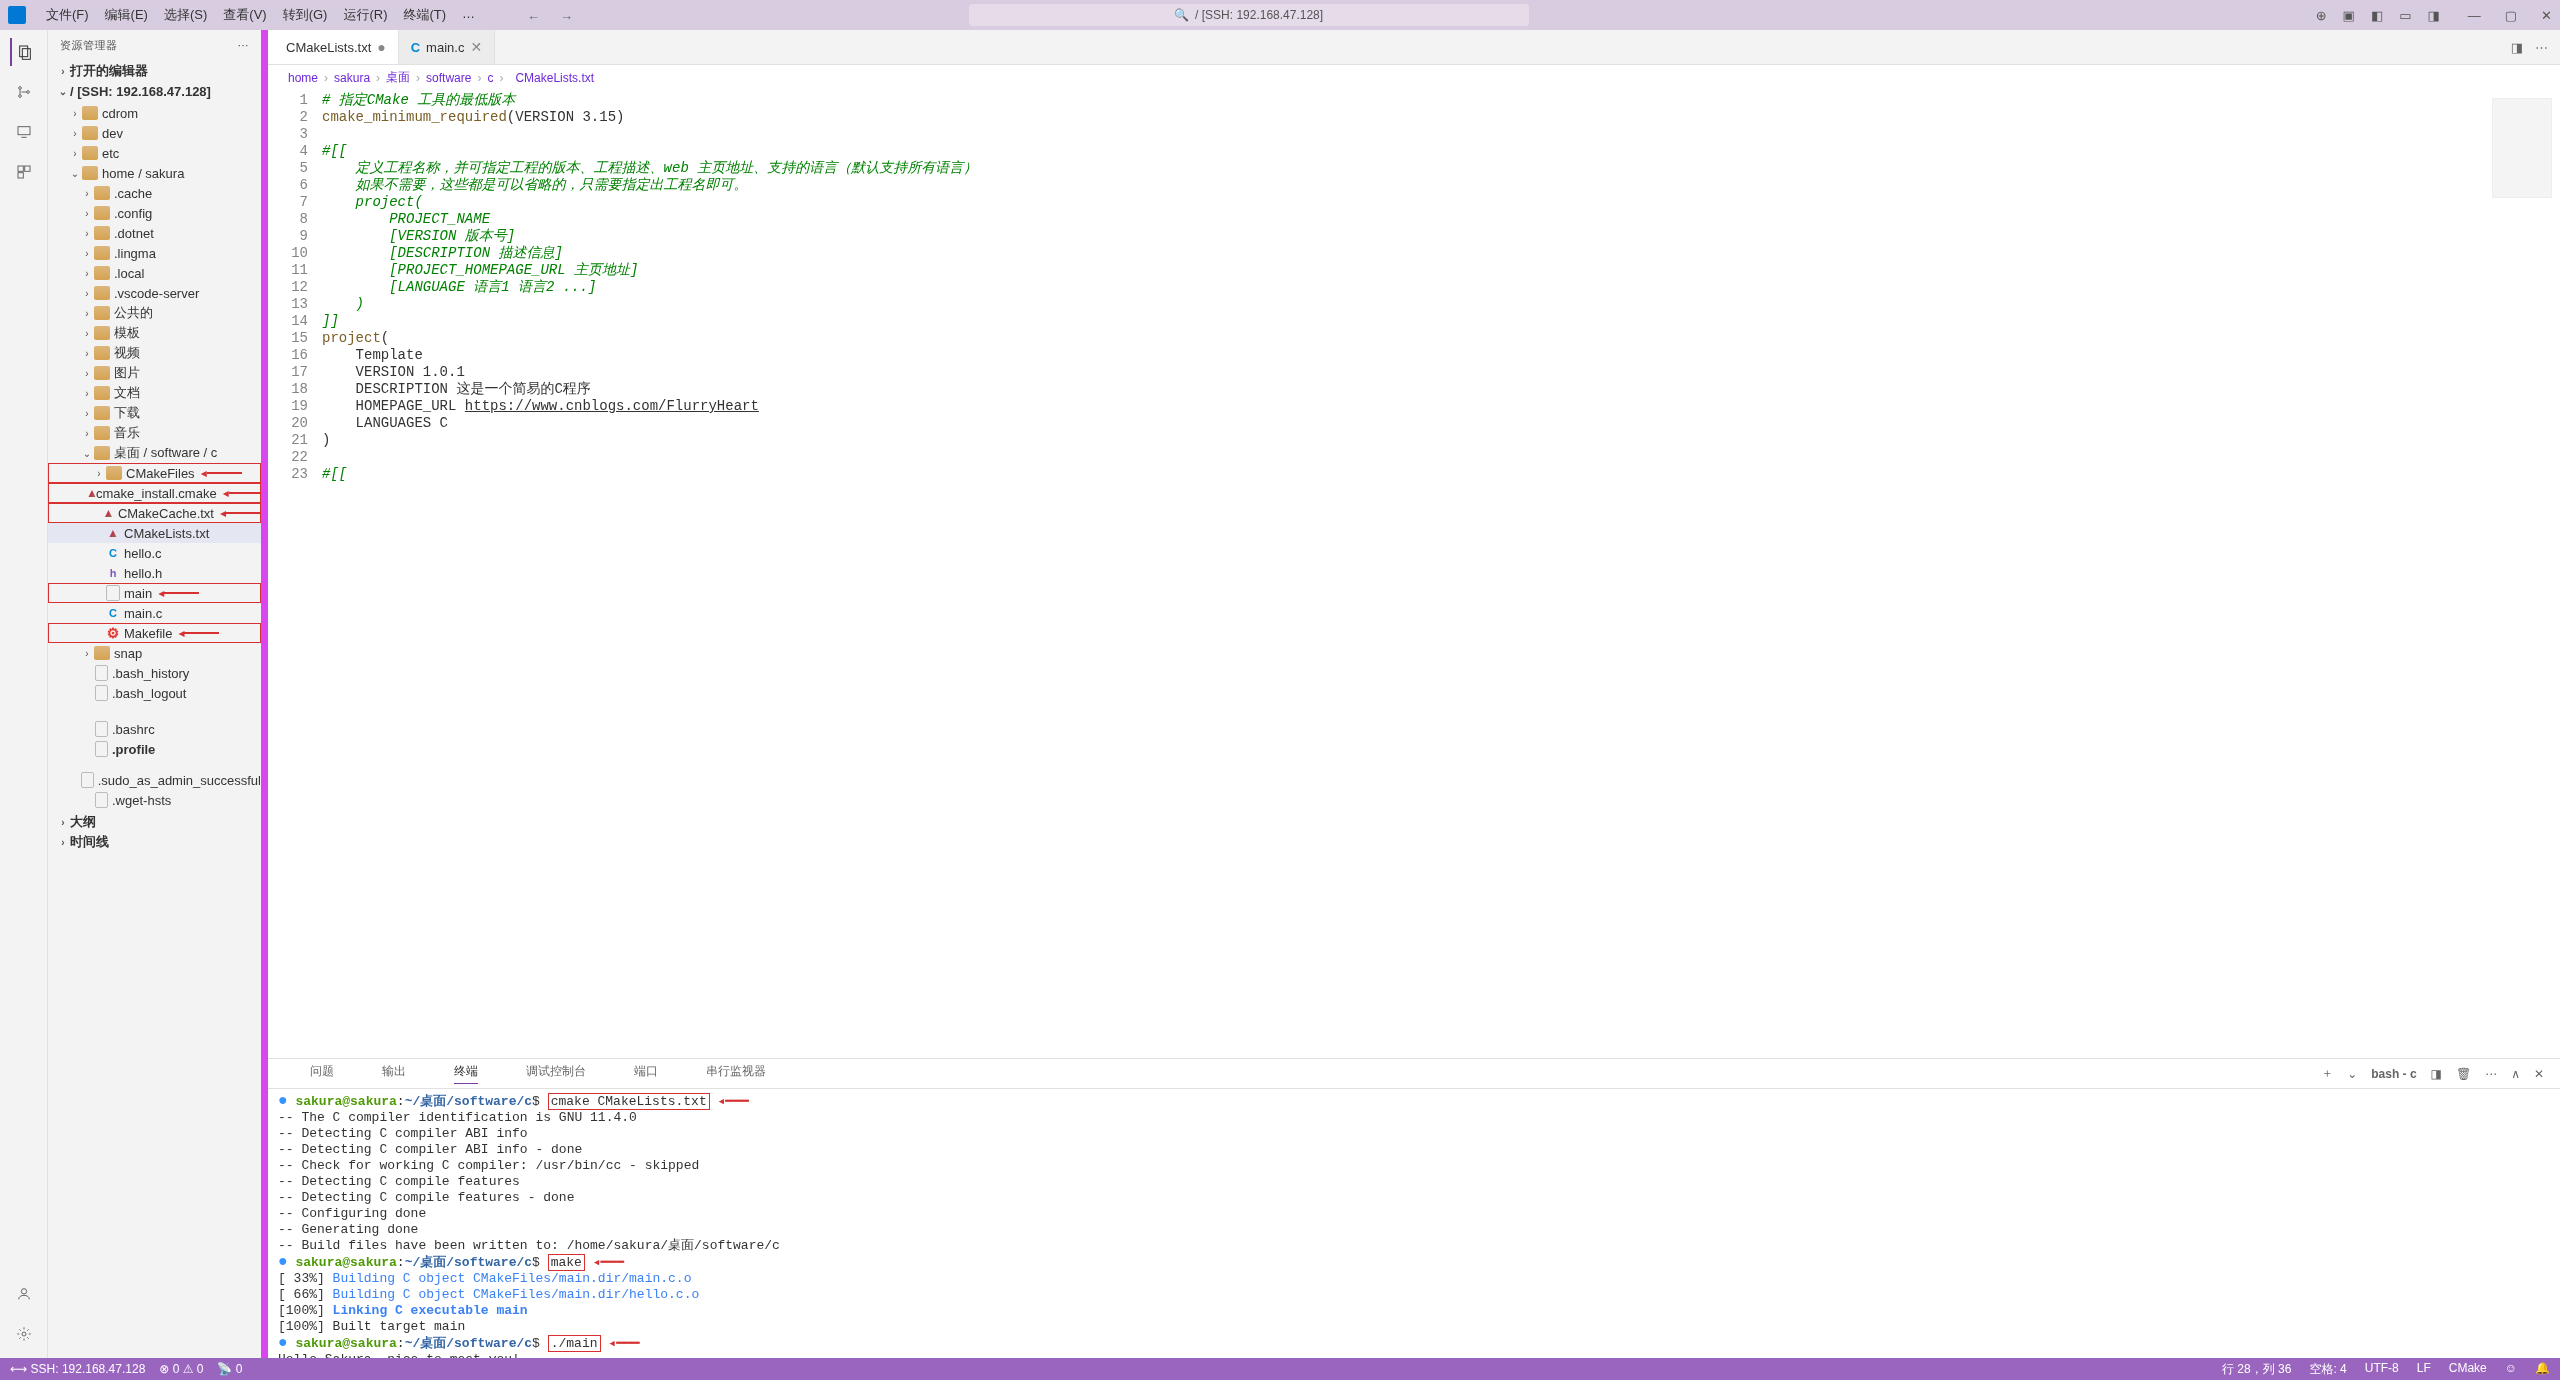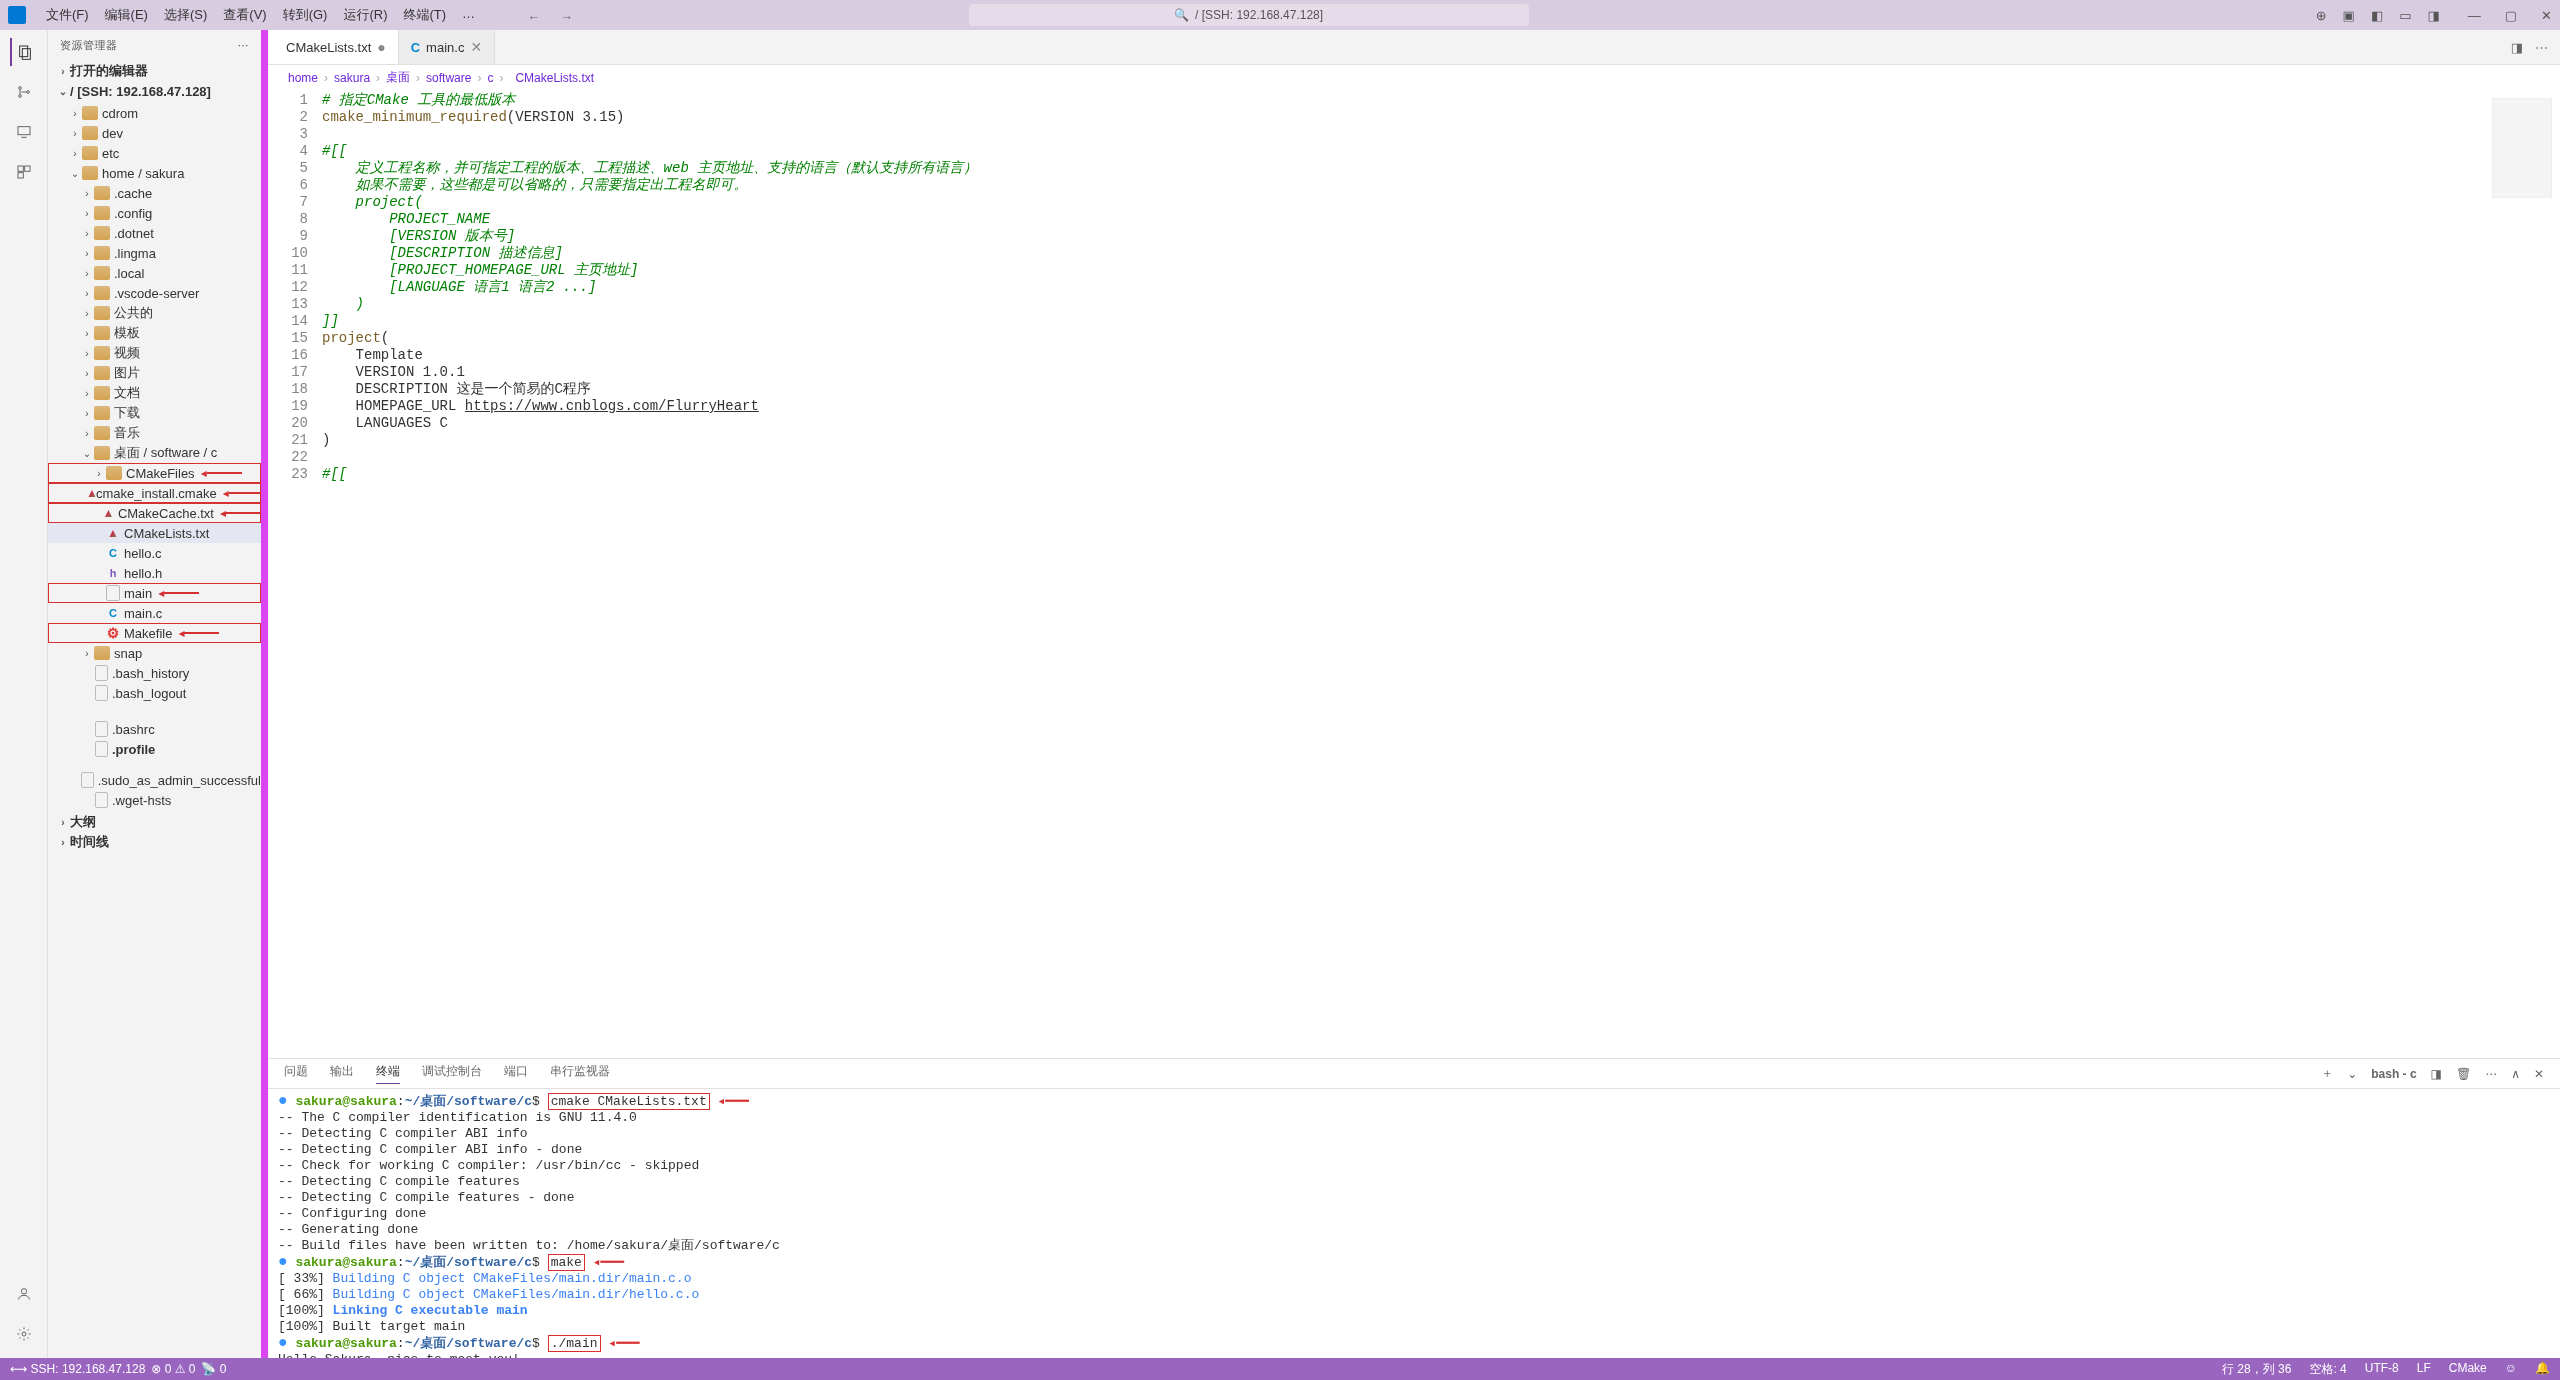--- a/index.html
+++ b/index.html
@@ -67,32 +67,32 @@
 .code-content { flex: 1; white-space: pre; color: #333; }
 .cm-comment { color: #008000; font-style: italic; }
 .cm-func { color: #795e26; }
 .cm-paren { color: #333; }
 .cm-url { text-decoration: underline; }
 .minimap { position: absolute; right: 8px; top: 8px; width: 60px; height: 100px; background: #f4f4f4; border: 1px solid #eee; }
 
 
 .panel { height: 300px; border-top: 1px solid #e0e0e0; display: flex; flex-direction: column; background: #fff; }
 .panel-tabs { display: flex; gap: 22px; padding: 4px 16px; border-bottom: 1px solid #e0e0e0; font-size: 12px; color: #666; align-items: center; height: 30px; }
-.panel-tabs .ptab { cursor: pointer; padding-bottom: 3px; }
+.panel-tabs .ptab { cursor: pointer; padding-bottom: 3px; margin-left: 26px; }
 .panel-tabs .ptab.active { color: #333; border-bottom: 1px solid #7a3e9d; }
 .panel-right { margin-left: auto; display: flex; gap: 14px; color: #666; align-items: center; }
 .terminal-content { flex: 1; overflow: auto; font-family: "Consolas", "Courier New", monospace; font-size: 13px; line-height: 16px; padding: 4px 10px; white-space: pre; }
 .term-prompt-user { color: #4e9a06; font-weight: bold; }
 .term-prompt-path { color: #3465a4; font-weight: bold; }
 .term-green { color: #3b82f6; }
 .term-red-box { border: 1px solid #d63031; padding: 0 2px; }
 .term-dot { color: #3794ff; font-size: 16px; }
 
 
-.statusbar { height: 22px; background: #9a65bf; color: #fff; display: flex; align-items: center; padding: 0 10px; font-size: 12px; gap: 6px; }
+.statusbar { height: 22px; background: #9a65bf; color: #fff; display: flex; align-items: center; padding: 0 10px; font-size: 12px; gap: 14px; }
 .statusbar .right { margin-left: auto; display: flex; gap: 18px; }
 
 svg { width: 16px; height: 16px; }
 </style>
 </head>
 <body>
 
 <div class="titlebar">
   <div class="vscode-icon"></div>
   <div id="menus" style="display: flex;">

